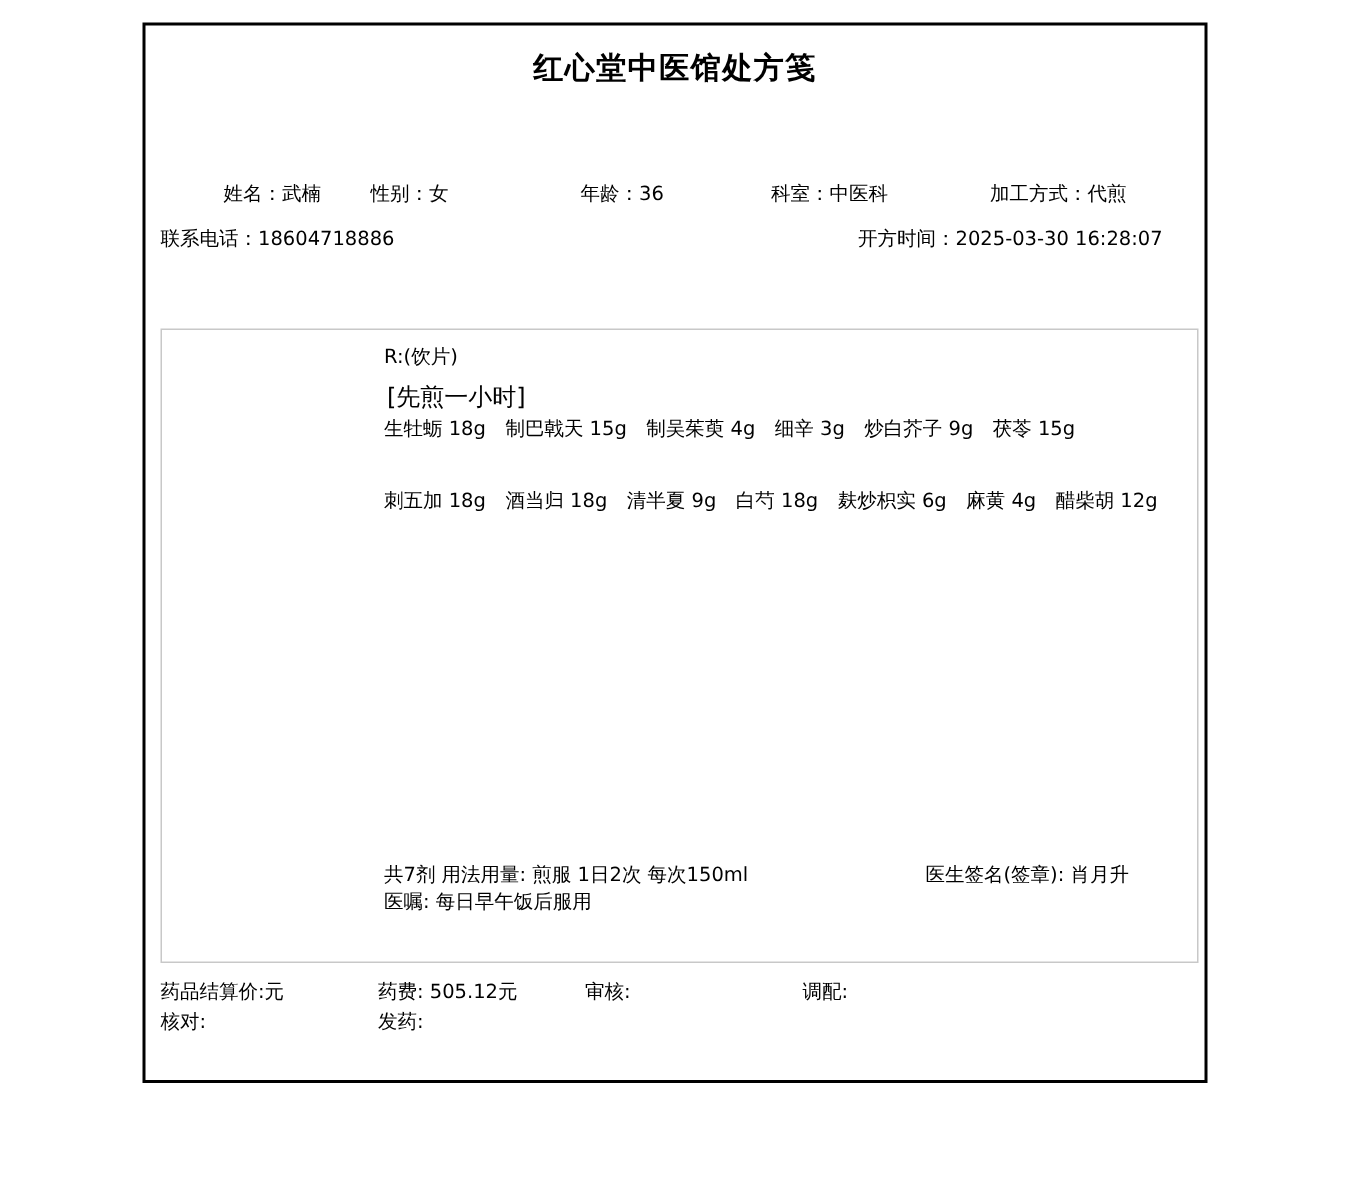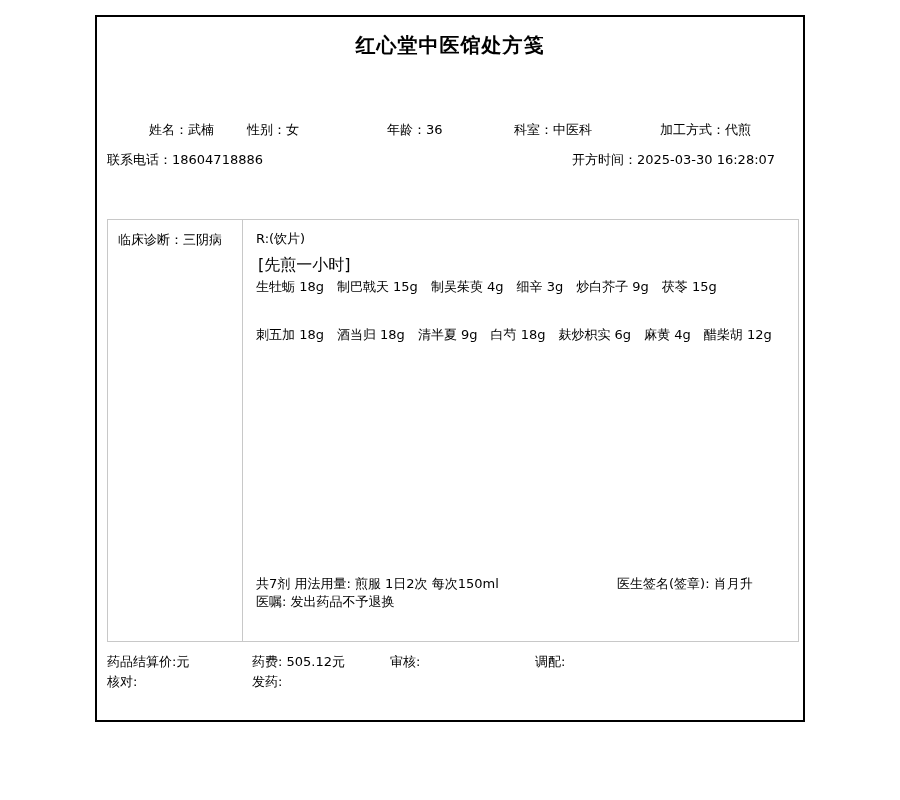--- a/index.html
+++ b/index.html
@@ -99,32 +99,29 @@
     <div class="abs info-name"><span>姓名：</span><span>武楠</span></div>
     <div class="abs info-gender"><span>性别：</span><span>女</span></div>
     <div class="abs info-age"><span>年龄：</span><span>36</span></div>
     <div class="abs info-dept"><span>科室：</span><span>中医科</span></div>
     <div class="abs info-processing"><span>加工方式：</span><span>代煎</span></div>
 
     <div class="abs info-phone"><span>联系电话：</span><span>18604718886</span></div>
     <div class="abs info-time"><span>开方时间：</span><span>2025-03-30 16:28:07</span></div>
 
     <div class="rx-box">
-      <div class="rx-left">
-        <span>临床诊断：</span><span>三阴病</span>
-      </div>
       <div class="rx-right">
         <div class="abs rx-header">R:(饮片)</div>
         <div class="abs rx-note">[先煎一小时]</div>
         <div class="med-rows">
             <div class="med-row"><span class="med-item">生牡蛎 18g</span><span class="med-item">制巴戟天 15g</span><span class="med-item">制吴茱萸 4g</span><span class="med-item">细辛 3g</span><span class="med-item">炒白芥子 9g</span><span class="med-item">茯苓 15g</span></div>
             <div class="med-row"><span class="med-item">刺五加 18g</span><span class="med-item">酒当归 18g</span><span class="med-item">清半夏 9g</span><span class="med-item">白芍 18g</span><span class="med-item">麸炒枳实 6g</span><span class="med-item">麻黄 4g</span><span class="med-item">醋柴胡 12g</span></div>
           </div>
         <div class="abs rx-dosage">共7剂 用法用量: 煎服 1日2次 每次150ml</div>
-        <div class="abs rx-advice">医嘱: 发出药品不予退换</div>
+        <div class="abs rx-advice">医嘱: 每日早午饭后服用</div>
         <div class="abs rx-sign"><span>医生签名(签章): </span><span>肖月升</span></div>
       </div>
     </div>
 
     <div class="abs ft-settle">药品结算价:元</div>
     <div class="abs ft-fee">药费: 505.12元</div>
     <div class="abs ft-review">审核:</div>
     <div class="abs ft-prep">调配:</div>
     <div class="abs ft-check">核对:</div>
     <div class="abs ft-dispense">发药:</div>

